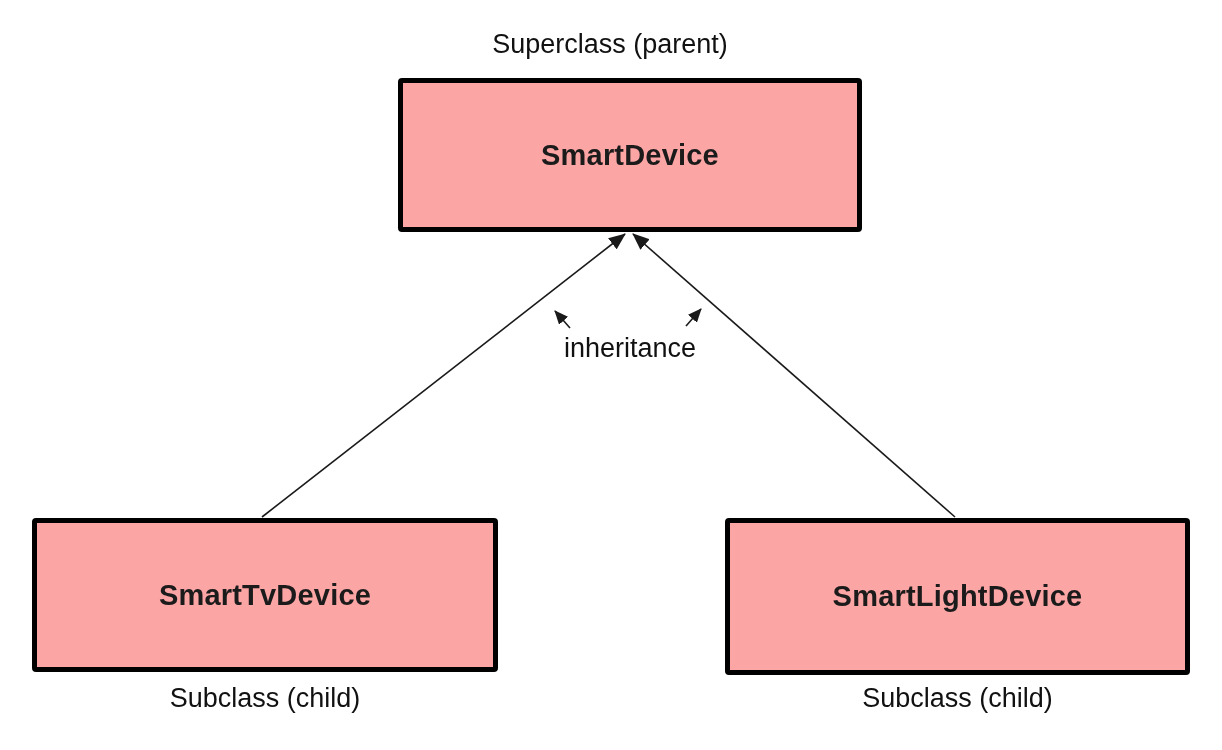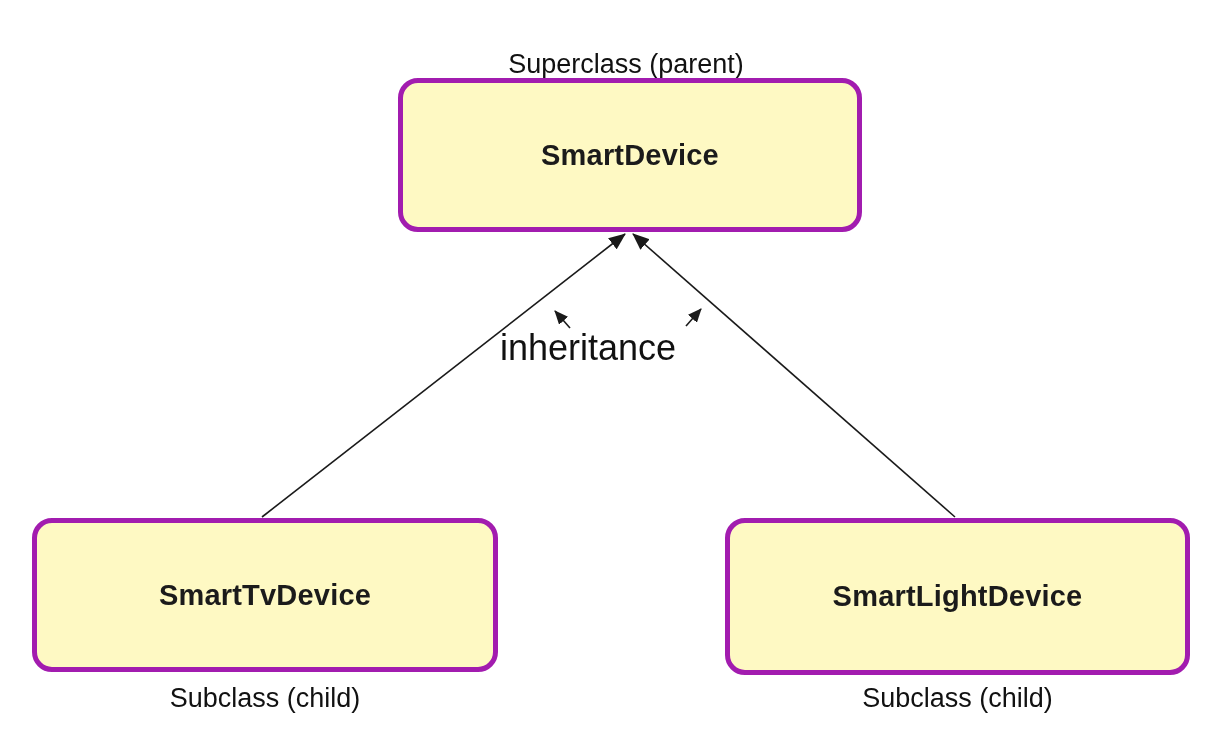--- a/index.html
+++ b/index.html
@@ -19,51 +19,52 @@
   .outer-label {
     position: absolute;
     font-size: 27px;
     line-height: 32px;
     text-align: center;
     color: #111111;
     white-space: nowrap;
   }
   .node-box {
     position: absolute;
-    border: 5px solid #a21caf;
-    border-radius: 20px;
-    background: #fef9c3;
+    border: 5px solid #000000;
+    border-radius: 4px;
+    background: #fca5a5;
     display: flex;
     align-items: center;
     justify-content: center;
     box-sizing: border-box;
   }
   .node-title {
     font-family: "Liberation Sans", "DejaVu Sans", sans-serif;
     font-size: 29px;
     font-weight: 600;
     letter-spacing: 0.2px;
     color: #1b1b1b;
     white-space: nowrap;
   }
   #box-superclass   { left: 398px; top: 78px;  width: 464px; height: 154px; }
   #box-subclass-tv  { left: 32px;  top: 518px; width: 466px; height: 154px; }
   #box-subclass-light { left: 725px; top: 518px; width: 465px; height: 157px; }
 
-  #label-superclass { left: 394px; top: 28px;  width: 464px; margin-top: 20px; }
+  #label-superclass { left: 378px; top: 28px;  width: 464px; }
   #label-subclass-tv { left: 32px; top: 682px; width: 466px; }
   #label-subclass-light { left: 725px; top: 682px; width: 465px; }
 
   #label-inheritance {
     position: absolute;
     left: 500px;
     top: 332px;
     width: 260px;
-    font-size: 36px;
+    font-size: 27px;
     line-height: 32px;
+    text-align: center;
     white-space: nowrap;
   }
   .edges-svg {
     position: absolute;
     left: 0;
     top: 0;
     width: 1222px;
     height: 750px;
     pointer-events: none;
   }

